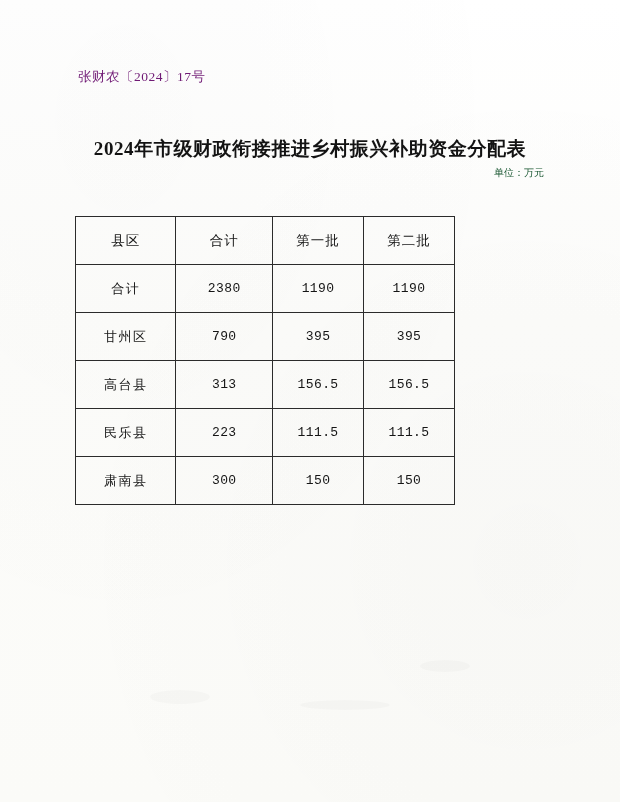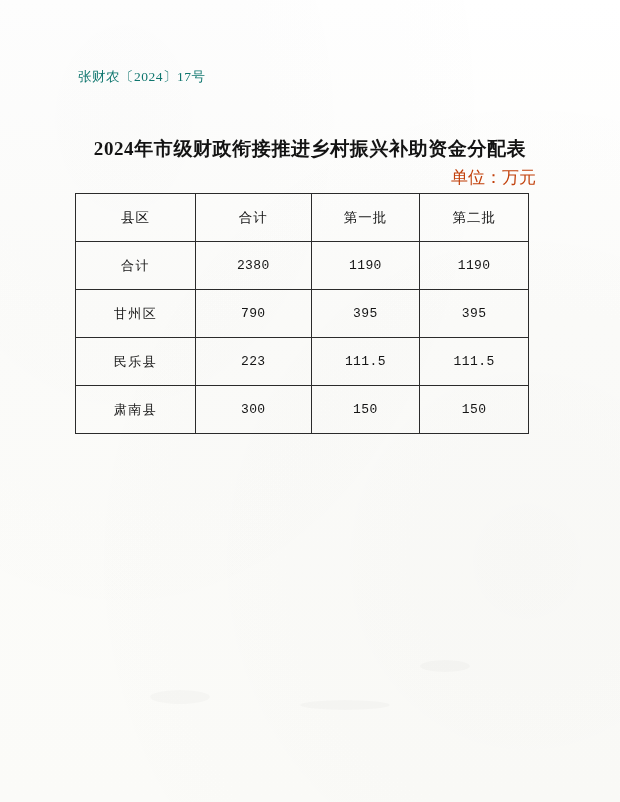--- a/index.html
+++ b/index.html
@@ -30,50 +30,51 @@
       radial-gradient(ellipse at 85% 70%, rgba(0,0,0,0.015), rgba(0,0,0,0) 65%),
       linear-gradient(180deg, #ffffff 0%, #fcfcfa 40%, #fbfbf8 100%);
     pointer-events: none;
   }
   .doc-number {
     position: absolute;
     left: 78px;
     top: 68px;
     font-size: 13.5px;
     letter-spacing: 0.5px;
-    color: #0f766e;
+    color: #701a75;
   }
   .doc-title {
     position: absolute;
     left: 0;
     top: 136px;
     width: 620px;
     text-align: center;
     font-size: 19px;
     font-weight: 700;
     letter-spacing: 0.6px;
     color: #131313;
   }
   .unit-label {
     position: absolute;
-    right: 84px;
+    right: 76px;
     top: 166px;
-    font-size: 17px;
-    color: #c2410c;
+    font-size: 10px;
+    color: #14532d;
   }
   .table-wrap {
     position: absolute;
     left: 75px;
     top: 193px;
     width: 470px;
   }
   table.fund-table {
-    width: 454px;
+    width: 380px;
     border-collapse: collapse;
     table-layout: fixed;
+    margin-top: 23px;
   }
   table.fund-table th,
   table.fund-table td {
     border: 1px solid #2b2b2b;
     height: 47px;
     text-align: center;
     vertical-align: middle;
     font-size: 13px;
     font-weight: normal;
     color: #151515;
@@ -140,20 +141,26 @@
           <td class="cell-num">1190</td>
           <td class="cell-num">1190</td>
         </tr>
         <tr>
           <td class="cell-region">甘州区</td>
           <td class="cell-num">790</td>
           <td class="cell-num">395</td>
           <td class="cell-num">395</td>
         </tr>
         <tr>
+          <td class="cell-region">高台县</td>
+          <td class="cell-num">313</td>
+          <td class="cell-num">156.5</td>
+          <td class="cell-num">156.5</td>
+        </tr>
+        <tr>
           <td class="cell-region">民乐县</td>
           <td class="cell-num">223</td>
           <td class="cell-num">111.5</td>
           <td class="cell-num">111.5</td>
         </tr>
         <tr>
           <td class="cell-region">肃南县</td>
           <td class="cell-num">300</td>
           <td class="cell-num">150</td>
           <td class="cell-num">150</td>

